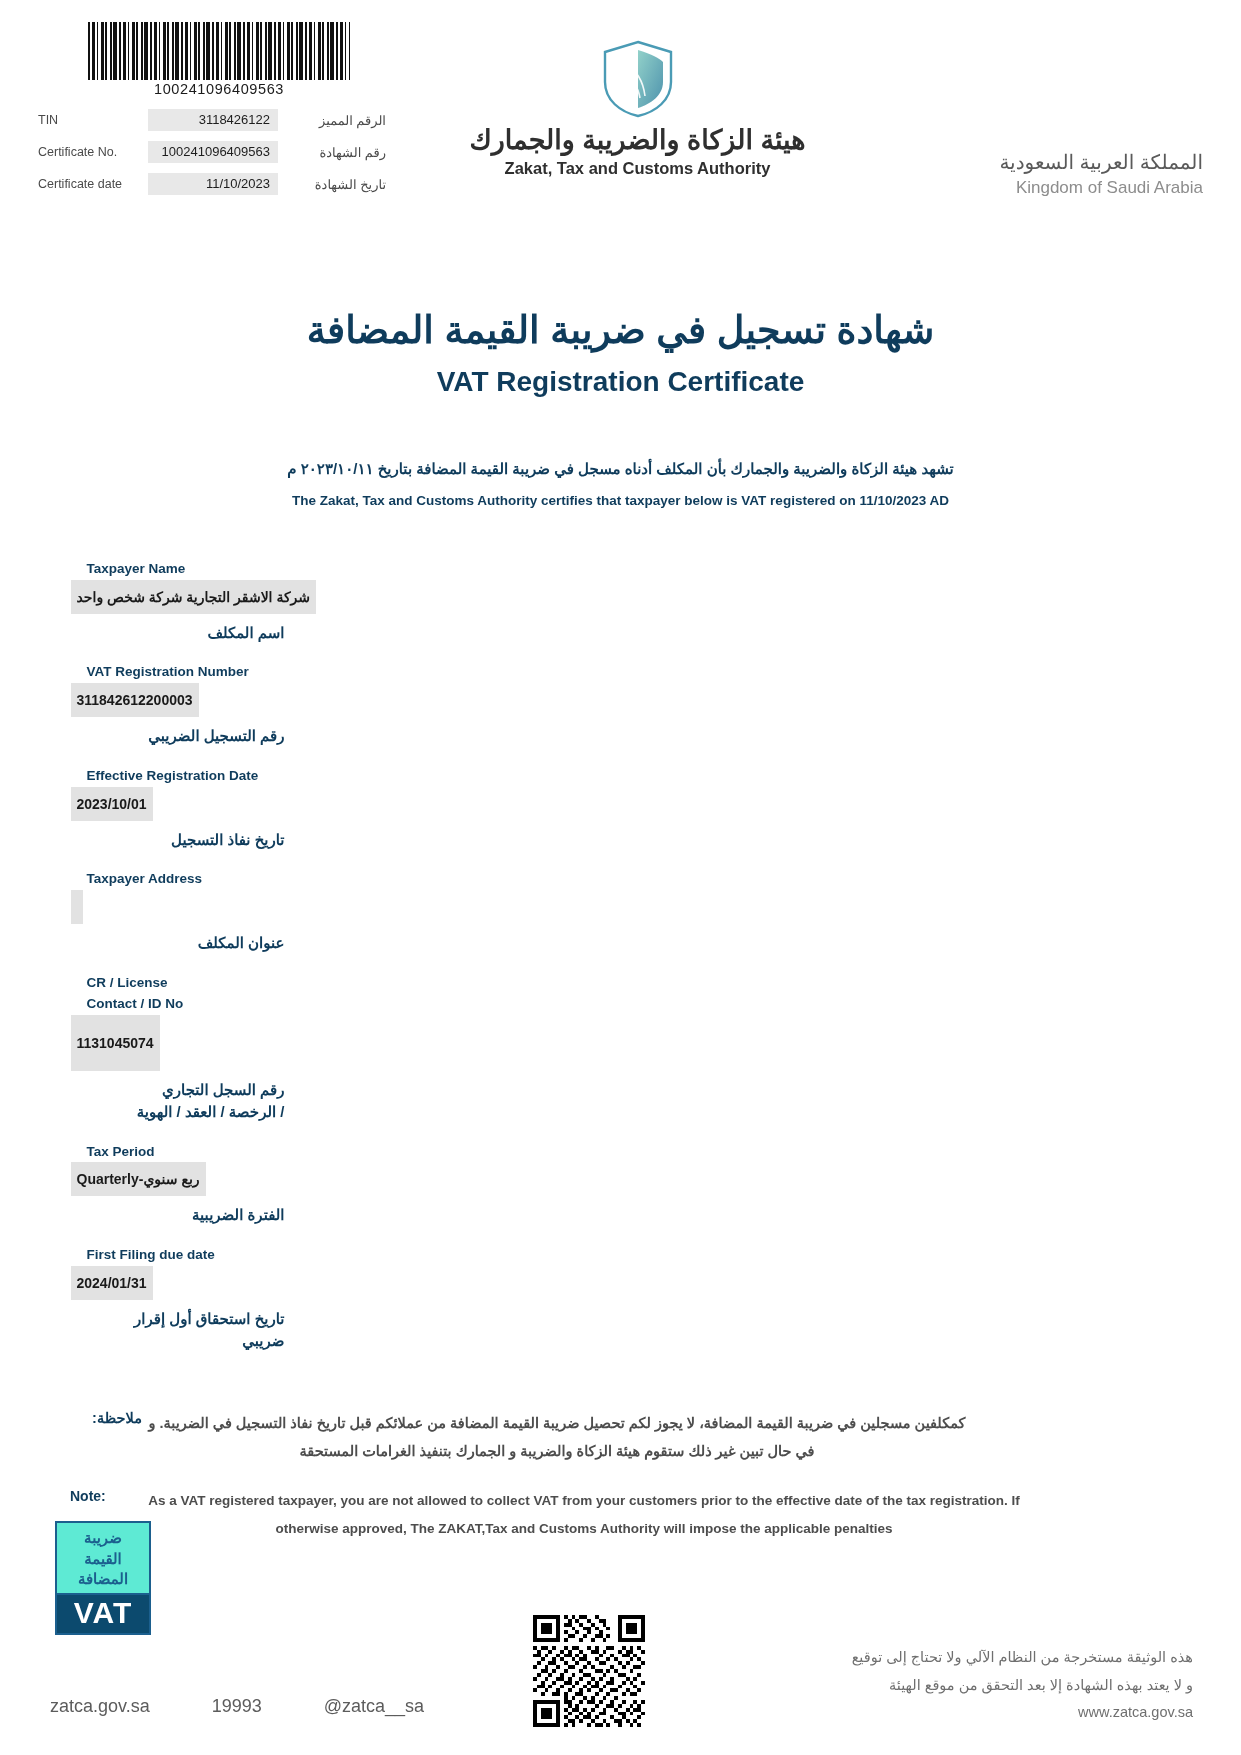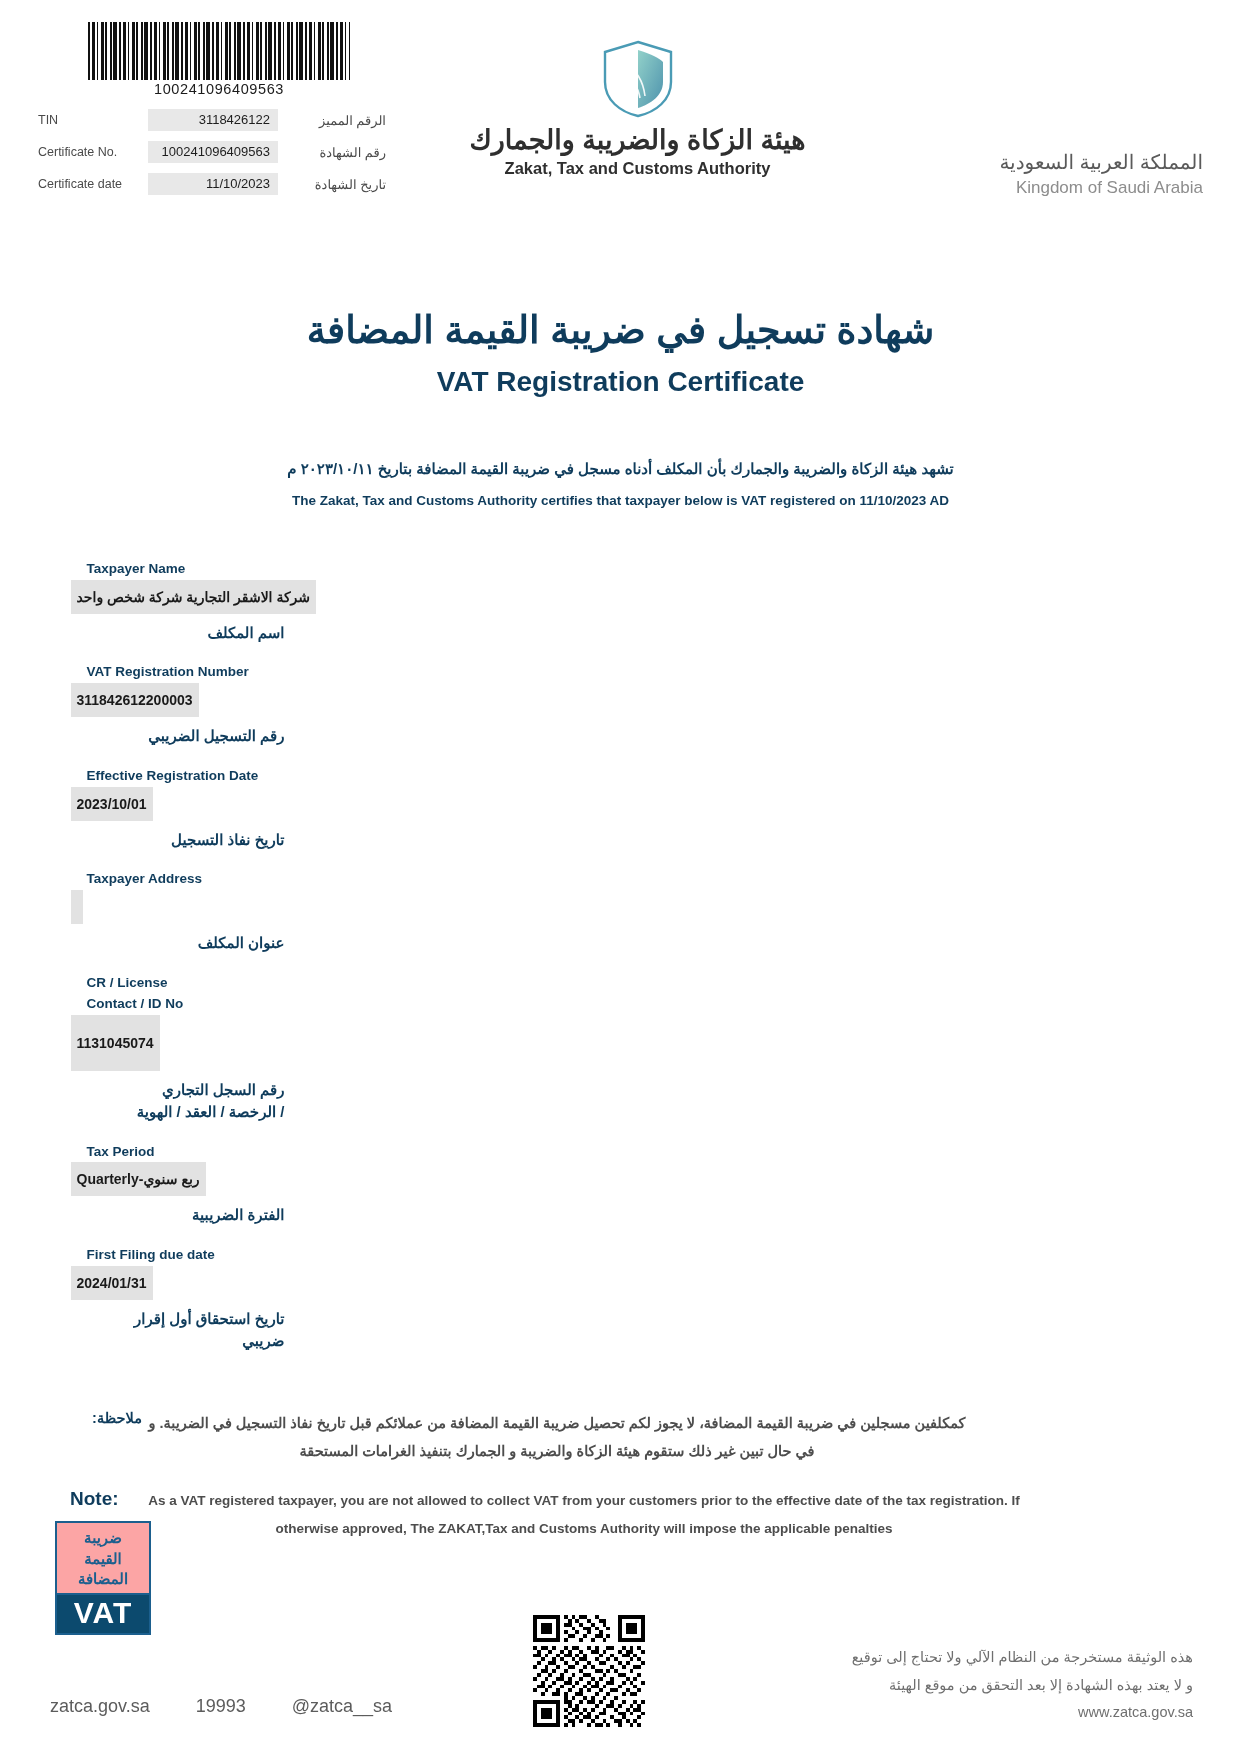--- a/index.html
+++ b/index.html
@@ -242,21 +242,21 @@
     color: #4d4d4d;
     line-height: 1.95;
     text-align: center;
     max-width: 830px;
   }
   .note-en-wrap {
     display: flex;
     margin: 22px 58px 0 58px;
   }
   .note-en-label {
-    font-size: 19px;
+    font-size: 14px;
     font-weight: bold;
     color: #0f3c5c;
     width: 86px;
     padding-top: 1px;
     padding-left: 12px;
     box-sizing: border-box;
   }
   .note-en-text {
     font-size: 13.5px;
     font-weight: bold;
@@ -274,21 +274,21 @@
     bottom: 0;
     height: 290px;
   }
   .vat-logo {
     position: absolute;
     left: 55px;
     bottom: 120px;
     width: 96px;
   }
   .vat-logo-top {
-    background: #fca5a5;
+    background: #5eead4;
     border: 2px solid #1b5f8e;
     text-align: center;
     direction: rtl;
     color: #1b5f8e;
     font-weight: bold;
     font-size: 15px;
     line-height: 1.35;
     padding: 5px 0 4px 0;
   }
   .vat-logo-bottom {
@@ -302,21 +302,21 @@
     border: 2px solid #1b5f8e;
     border-top: none;
   }
 
   .footer-links {
     position: absolute;
     left: 50px;
     bottom: 38px;
     display: flex;
     align-items: center;
-    gap: 46px;
+    gap: 62px;
     font-size: 18px;
     color: #5c5c5c;
   }
 
   .qr-box {
     position: absolute;
     left: 527px;
     bottom: 22px;
     width: 124px;
     height: 124px;

